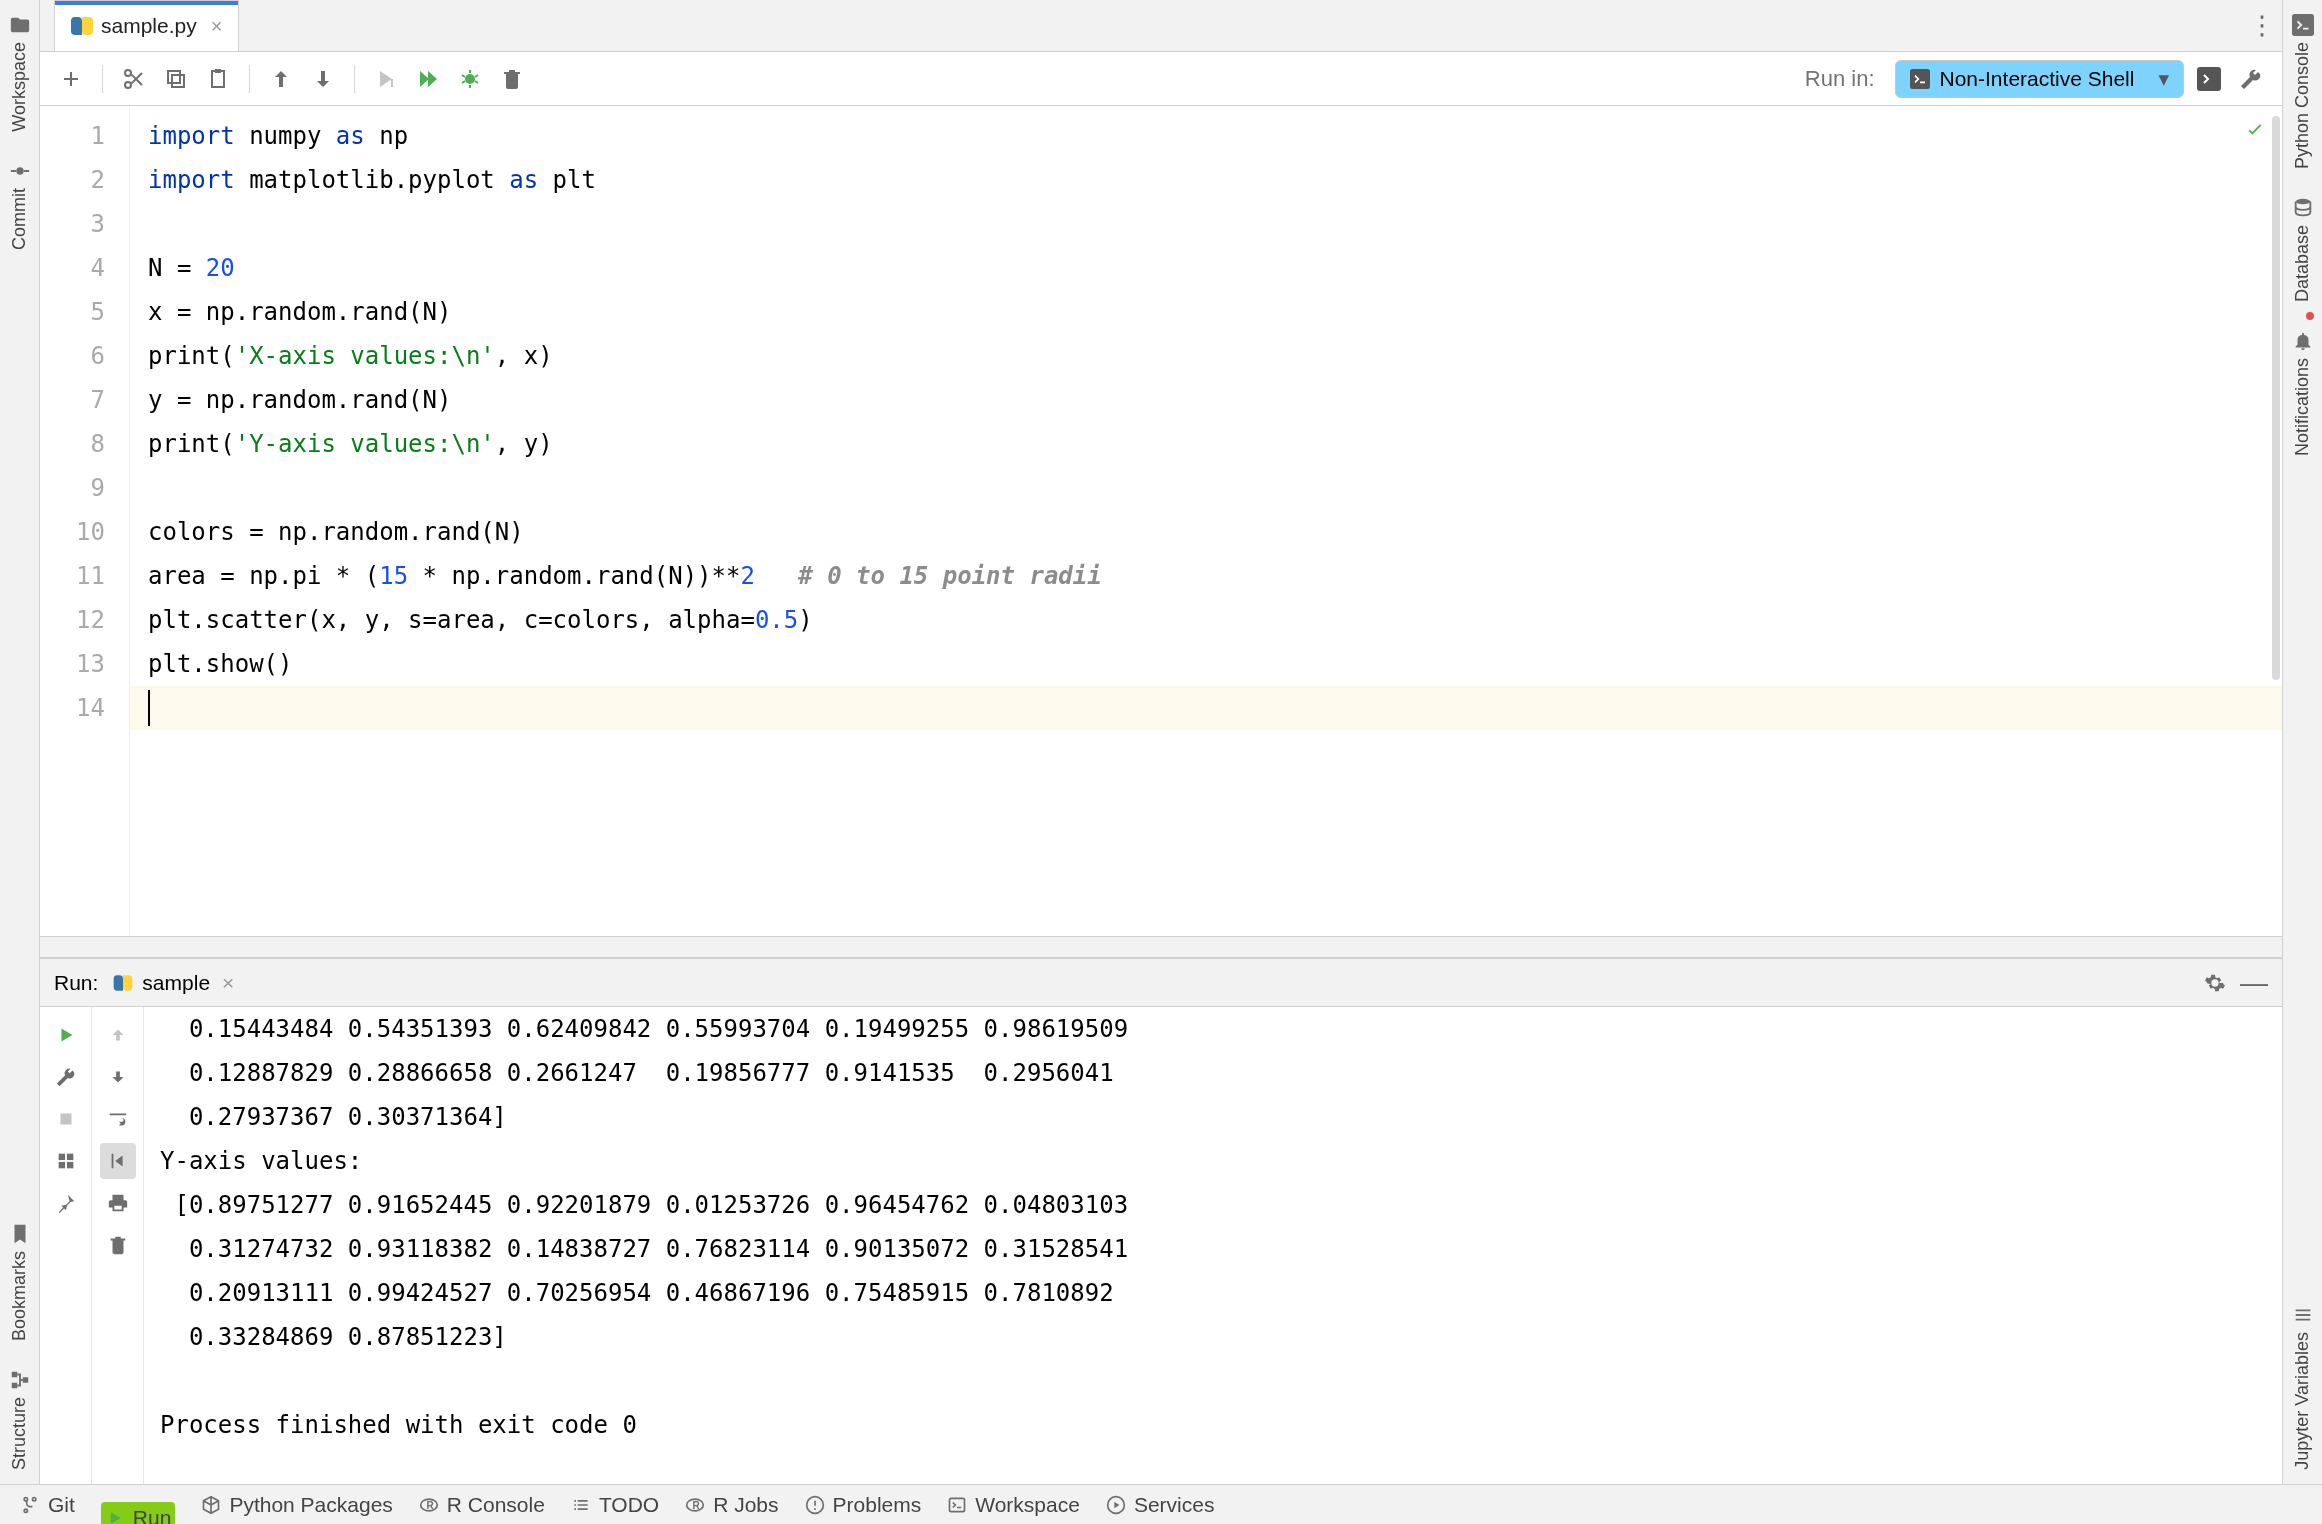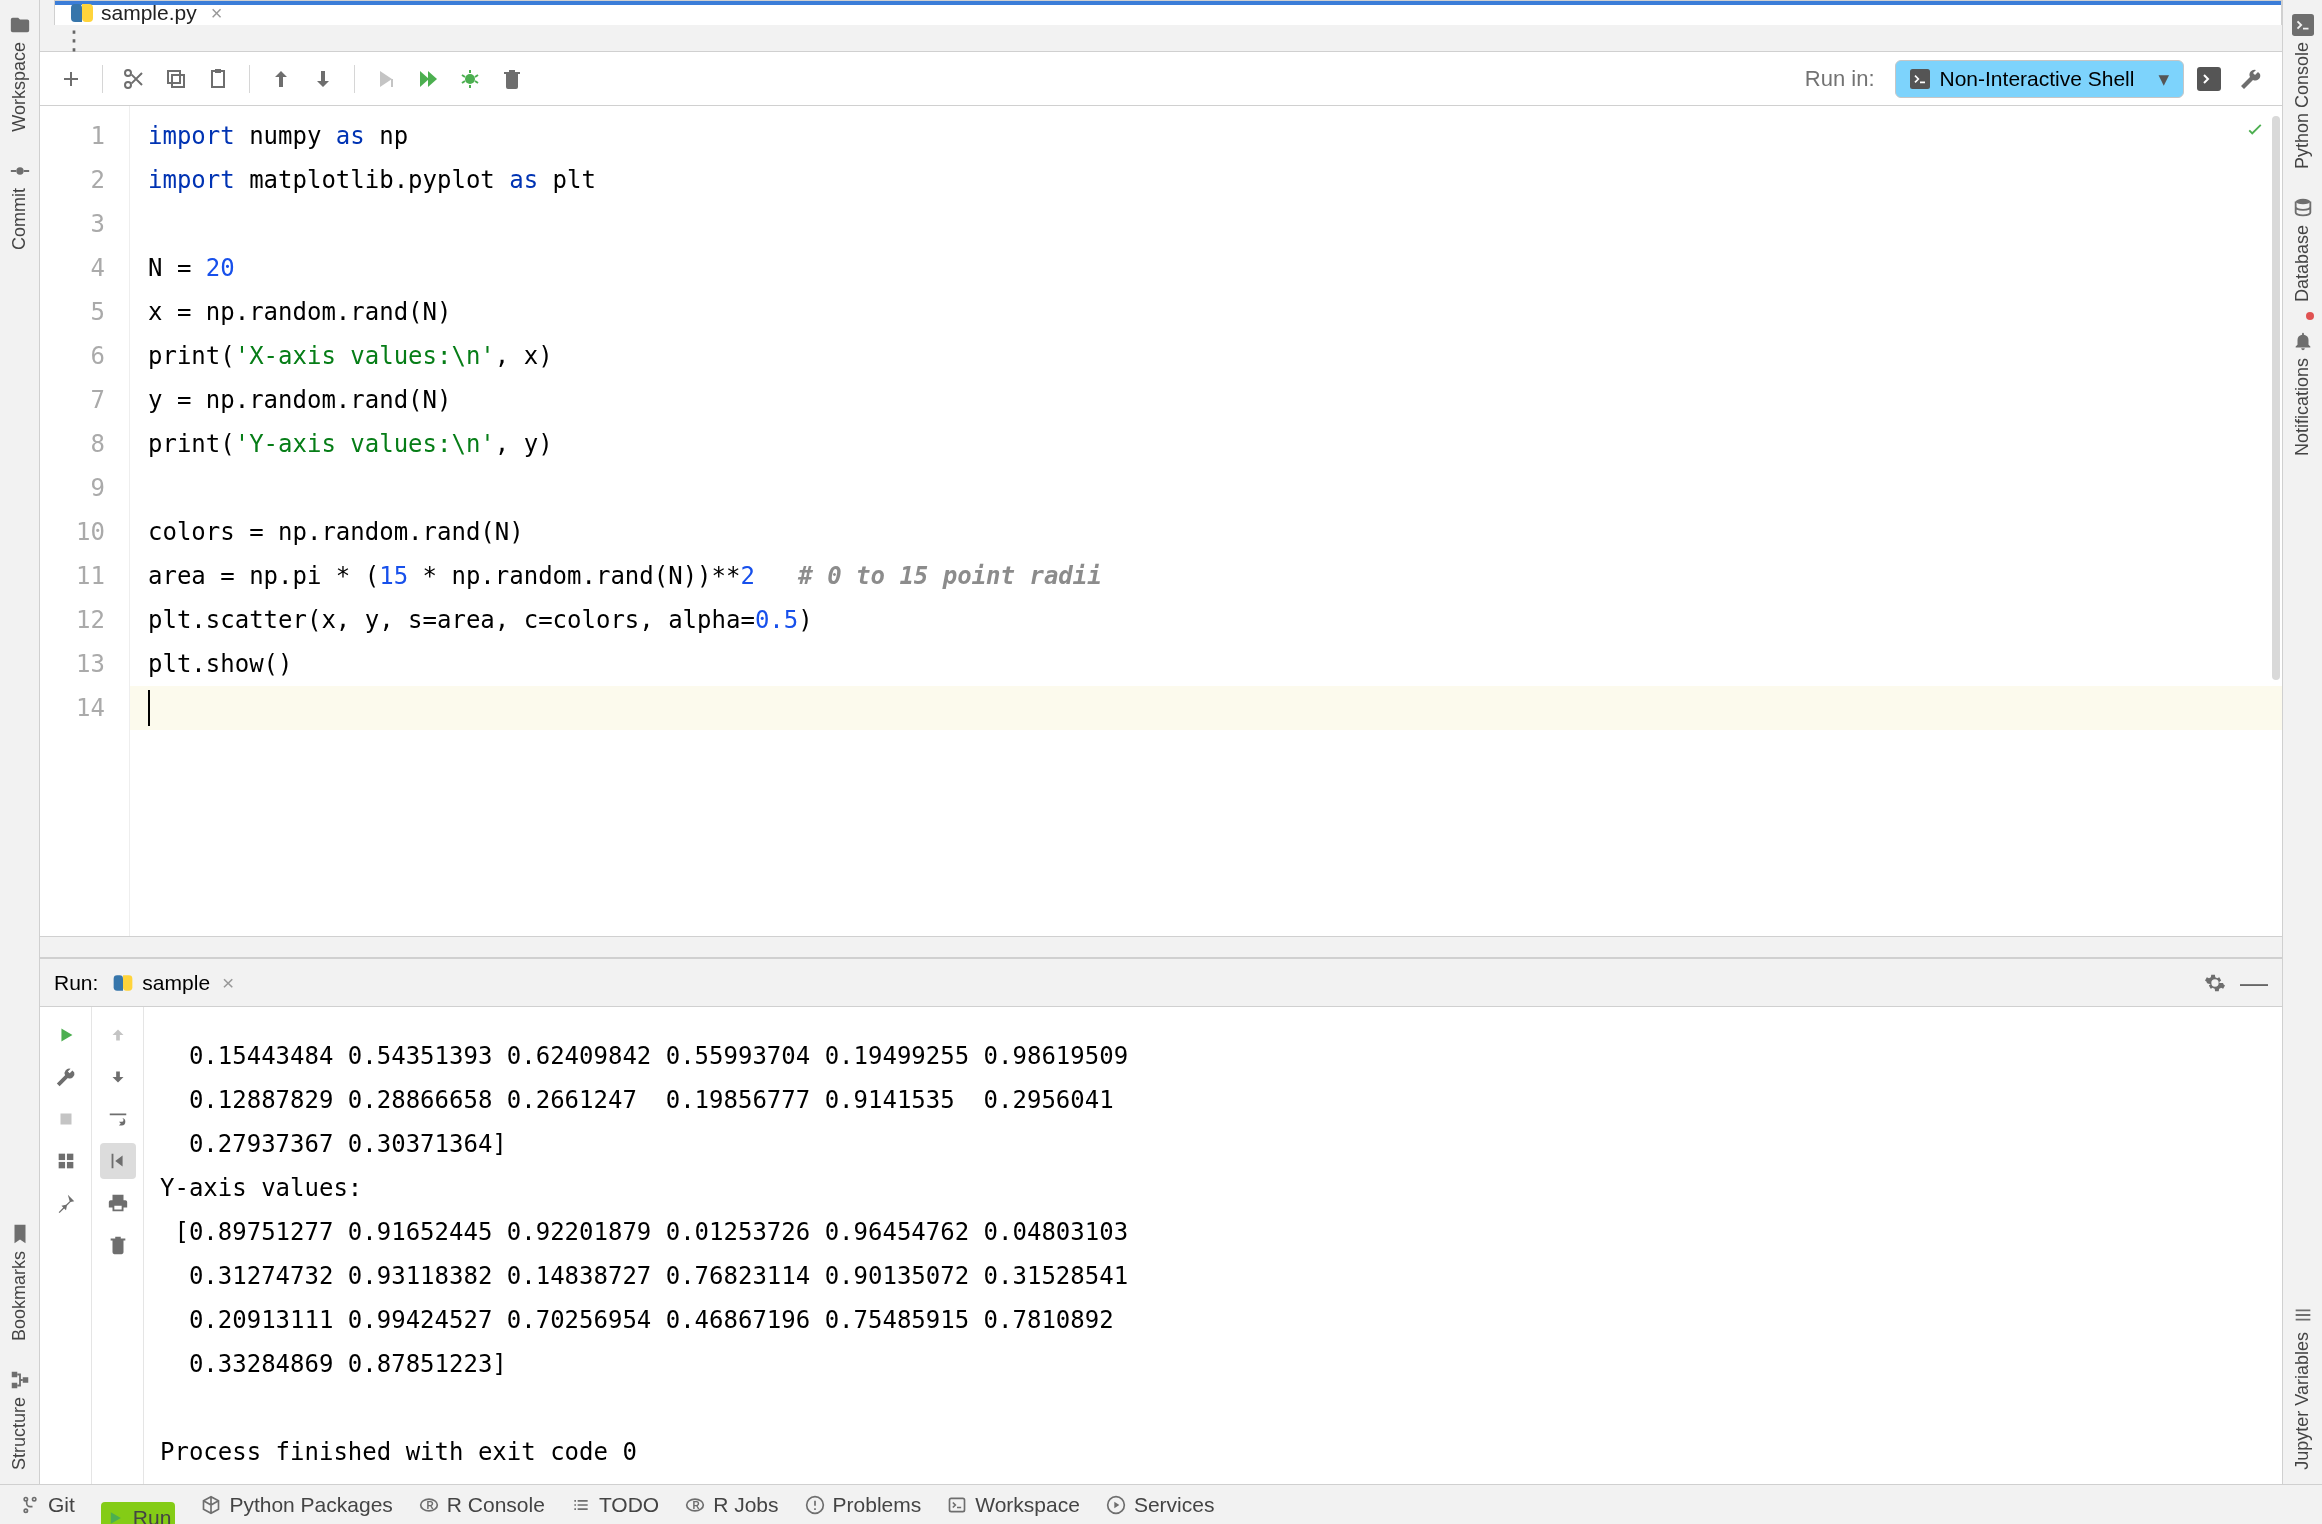--- a/index.html
+++ b/index.html
@@ -42,21 +42,20 @@
     background: #fff;
   }
 
   
   .tab-strip {
     height: 52px;
     background: #f2f2f2;
     border-bottom: 1px solid #d0d0d0;
     display: flex; align-items: stretch;
     padding-left: 14px;
-    flex-direction: column;
   }
   .tab {
     display:flex; align-items:center; gap:8px;
     padding: 0 16px;
     background: #fff;
     border: 1px solid #d0d0d0;
     border-bottom: none;
     position: relative;
     font-size: 21px;
     color: #222;
@@ -193,21 +192,20 @@
   .rs-btn svg{width:22px;height:22px;fill:#6e6e6e;}
   .rs-btn.sel { background:#dcdcdc; }
   .console {
     flex:1;
     font-family:"Menlo","Consolas",monospace;
     font-size:24px; line-height:44px;
     padding: 0 0 0 16px;
     color:#000;
     overflow:hidden;
     position: relative;
-    margin-top: 27px;
   }
 
   
   .status {
     grid-column: 1 / span 3;
     height:40px;
     background:#f2f2f2;
     border-top:1px solid #d0d0d0;
     display:flex; align-items:center;
     gap:26px;

